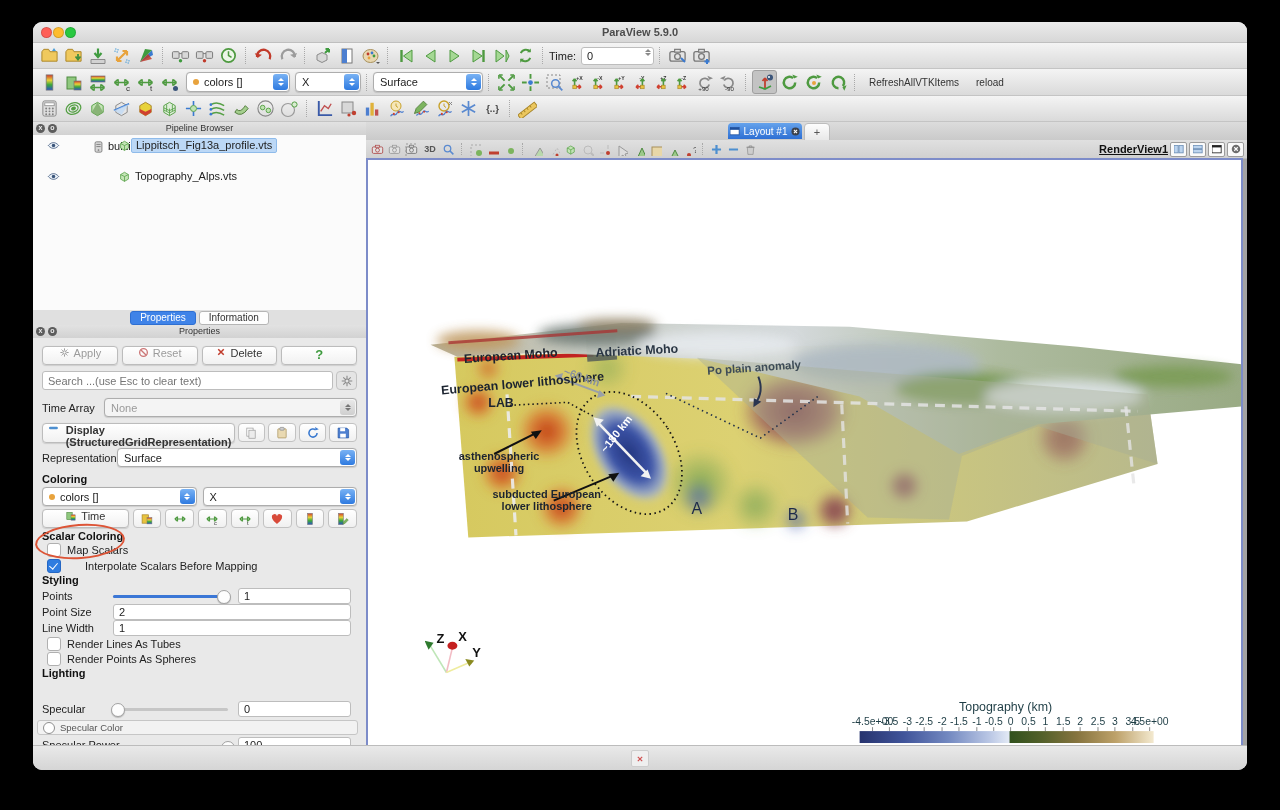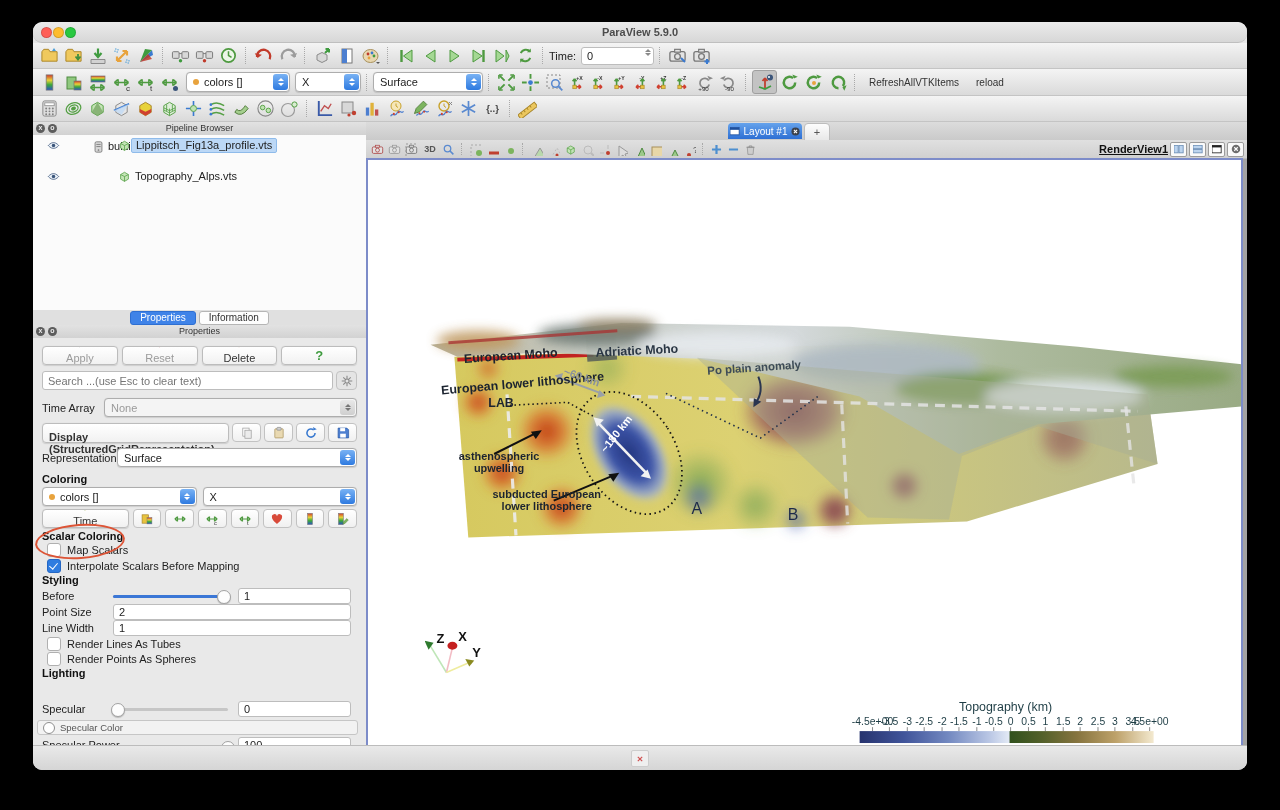--- a/index.html
+++ b/index.html
@@ -2,21 +2,21 @@
 <html><head>
 <meta charset="utf-8">
 <style>
   html,body{margin:0;padding:0;background:#000;}
   .stage{position:relative;width:1280px;height:810px;background:#000;overflow:hidden;
          font-family:"Liberation Sans",sans-serif;-webkit-font-smoothing:antialiased;}
   .window{position:absolute;left:33px;top:22px;width:1214px;height:748px;background:#e6e6e6;
           border-radius:9px;box-shadow:0 22px 60px rgba(0,0,0,.7);overflow:hidden;}
   
   .titlebar{position:absolute;left:0;top:0;right:0;height:20px;
-            background:linear-gradient(#ebebeb,#d7d7d7);border-bottom:1px solid #bfbfbf;border-radius:9px;}
+            background:linear-gradient(#ebebeb,#d7d7d7);border-bottom:1px solid #bfbfbf;}
   .tl{position:absolute;top:5px;width:9px;height:9px;border-radius:50%;border:.5px solid rgba(0,0,0,.15);}
   .title{font-size:11px;font-weight:bold;color:#4c4c4c;text-align:center;line-height:20px;}
   
   .tbar{position:absolute;left:0;right:0;display:flex;align-items:center;padding:0 5px;gap:1px;
         background:linear-gradient(#f4f4f4,#dadada);border-bottom:1px solid #c4c4c4;}
   #tbar1{top:21px;height:25px}#tbar2{top:47px;height:26px}#tbar3{top:74px;height:25px}
   .ti{width:23px;height:22px;display:flex;align-items:center;justify-content:center;flex:none;}
   .ti svg{width:19px;height:19px}
   .ti.sm{width:20px}.ti.sm svg{width:16px;height:16px}
   .ti.pressed{background:#c3c3c3;border:1px solid #9f9f9f;border-radius:3px;}
@@ -51,22 +51,22 @@
   .trow.sel .lbl{background:#bcd8f6;border:1px solid #8fbbea;}
   .ptabs{position:absolute;left:0;right:0;top:188px;height:15px;background:#e0e0e0;display:flex;
          justify-content:center;gap:3px;align-items:center;border-bottom:1px solid #c8c8c8;}
   .ptab{font-size:10px;padding:0 9px;height:12px;line-height:12px;border-radius:3px;border:1px solid #b5b5b5;background:#fdfdfd;color:#333;}
   .ptab.on{background:#3f83e8;border-color:#2e6fd2;color:#fff;}
   .pbody{position:absolute;left:0;right:0;top:216px;bottom:0;overflow:hidden;background:#e9e9e9;}
   .prow{position:absolute;left:0;right:0;}
   .plabel{font-size:11px;color:#222;}
   .phead{font-size:11px;font-weight:bold;color:#111;}
   .btn{background:linear-gradient(#ffffff,#f1f1f1);border:1px solid #bcbcbc;border-radius:4px;
-       display:flex;align-items:center;justify-content:center;font-size:11px;color:#333;gap:4px;
-       box-shadow:0 .5px 1px rgba(0,0,0,.12);flex-direction:column;}
+       display:flex;justify-content:center;font-size:11px;color:#333;gap:4px;
+       box-shadow:0 .5px 1px rgba(0,0,0,.12);}
   .btn.dim{color:#9b9b9b}
   .minib{width:27px;height:17px;background:linear-gradient(#fff,#f0f0f0);border:1px solid #c2c2c2;
          border-radius:4px;display:flex;align-items:center;justify-content:center;}
   .minib svg{width:14px;height:14px}
   .cb{width:12px;height:12px;border:1px solid #b0b0b0;border-radius:3px;background:#fff;flex:none;position:relative;}
   .cb.on{background:#2f7ce0;border-color:#2567c4;}
   .cb.on:after{content:"";position:absolute;left:3px;top:1px;width:4px;height:7px;
                border:solid #fff;border-width:0 1.8px 1.8px 0;transform:rotate(40deg);}
   .slider{position:absolute;height:3px;background:#c6c6c6;border-radius:2px;top:7px;}
   .slider .fill{position:absolute;left:0;top:0;bottom:0;background:#3b77d6;border-radius:2px;}
@@ -914,29 +914,29 @@
               </svg>
             </span>
       </div>
 
       <div class="prow phead" style="top:192px;left:9px">Scalar Coloring</div>
       <div class="prow" style="top:205px;left:14px;display:flex;align-items:center;gap:6px">
         <span class="cb"></span>
         <span class="plabel">Map Scalars</span>
       </div>
       <div class="annot-ellipse"></div>
-      <div class="prow" style="top:221px;left:14px;display:flex;align-items:center;gap:6px">
+      <div class="prow" style="top:221px;left:14px;display:flex;align-items:center;gap:24px">
         <span class="cb on"></span>
         <span class="plabel">Interpolate Scalars Before Mapping</span>
       </div>
 
       <div class="prow phead" style="top:236px;left:9px">Styling</div>
 
       <div class="prow" style="top:250px;height:16px">
-        <span class="plabel" style="position:absolute;left:9px;top:2px">Before</span>
+        <span class="plabel" style="position:absolute;left:9px;top:2px">Points</span>
         <span class="slider" style="left:80px;width:115px">
           <span class="fill" style="width:110px"></span>
               <span class="knob" style="left:104px"></span>
         </span>
         <span class="field" style="position:absolute;left:205px;right:15px;height:14px">
               <span>1</span>
             </span>
       </div>
       <div class="prow" style="top:266px;height:16px">
         <span class="plabel" style="position:absolute;left:9px;top:2px">Point Size</span>

